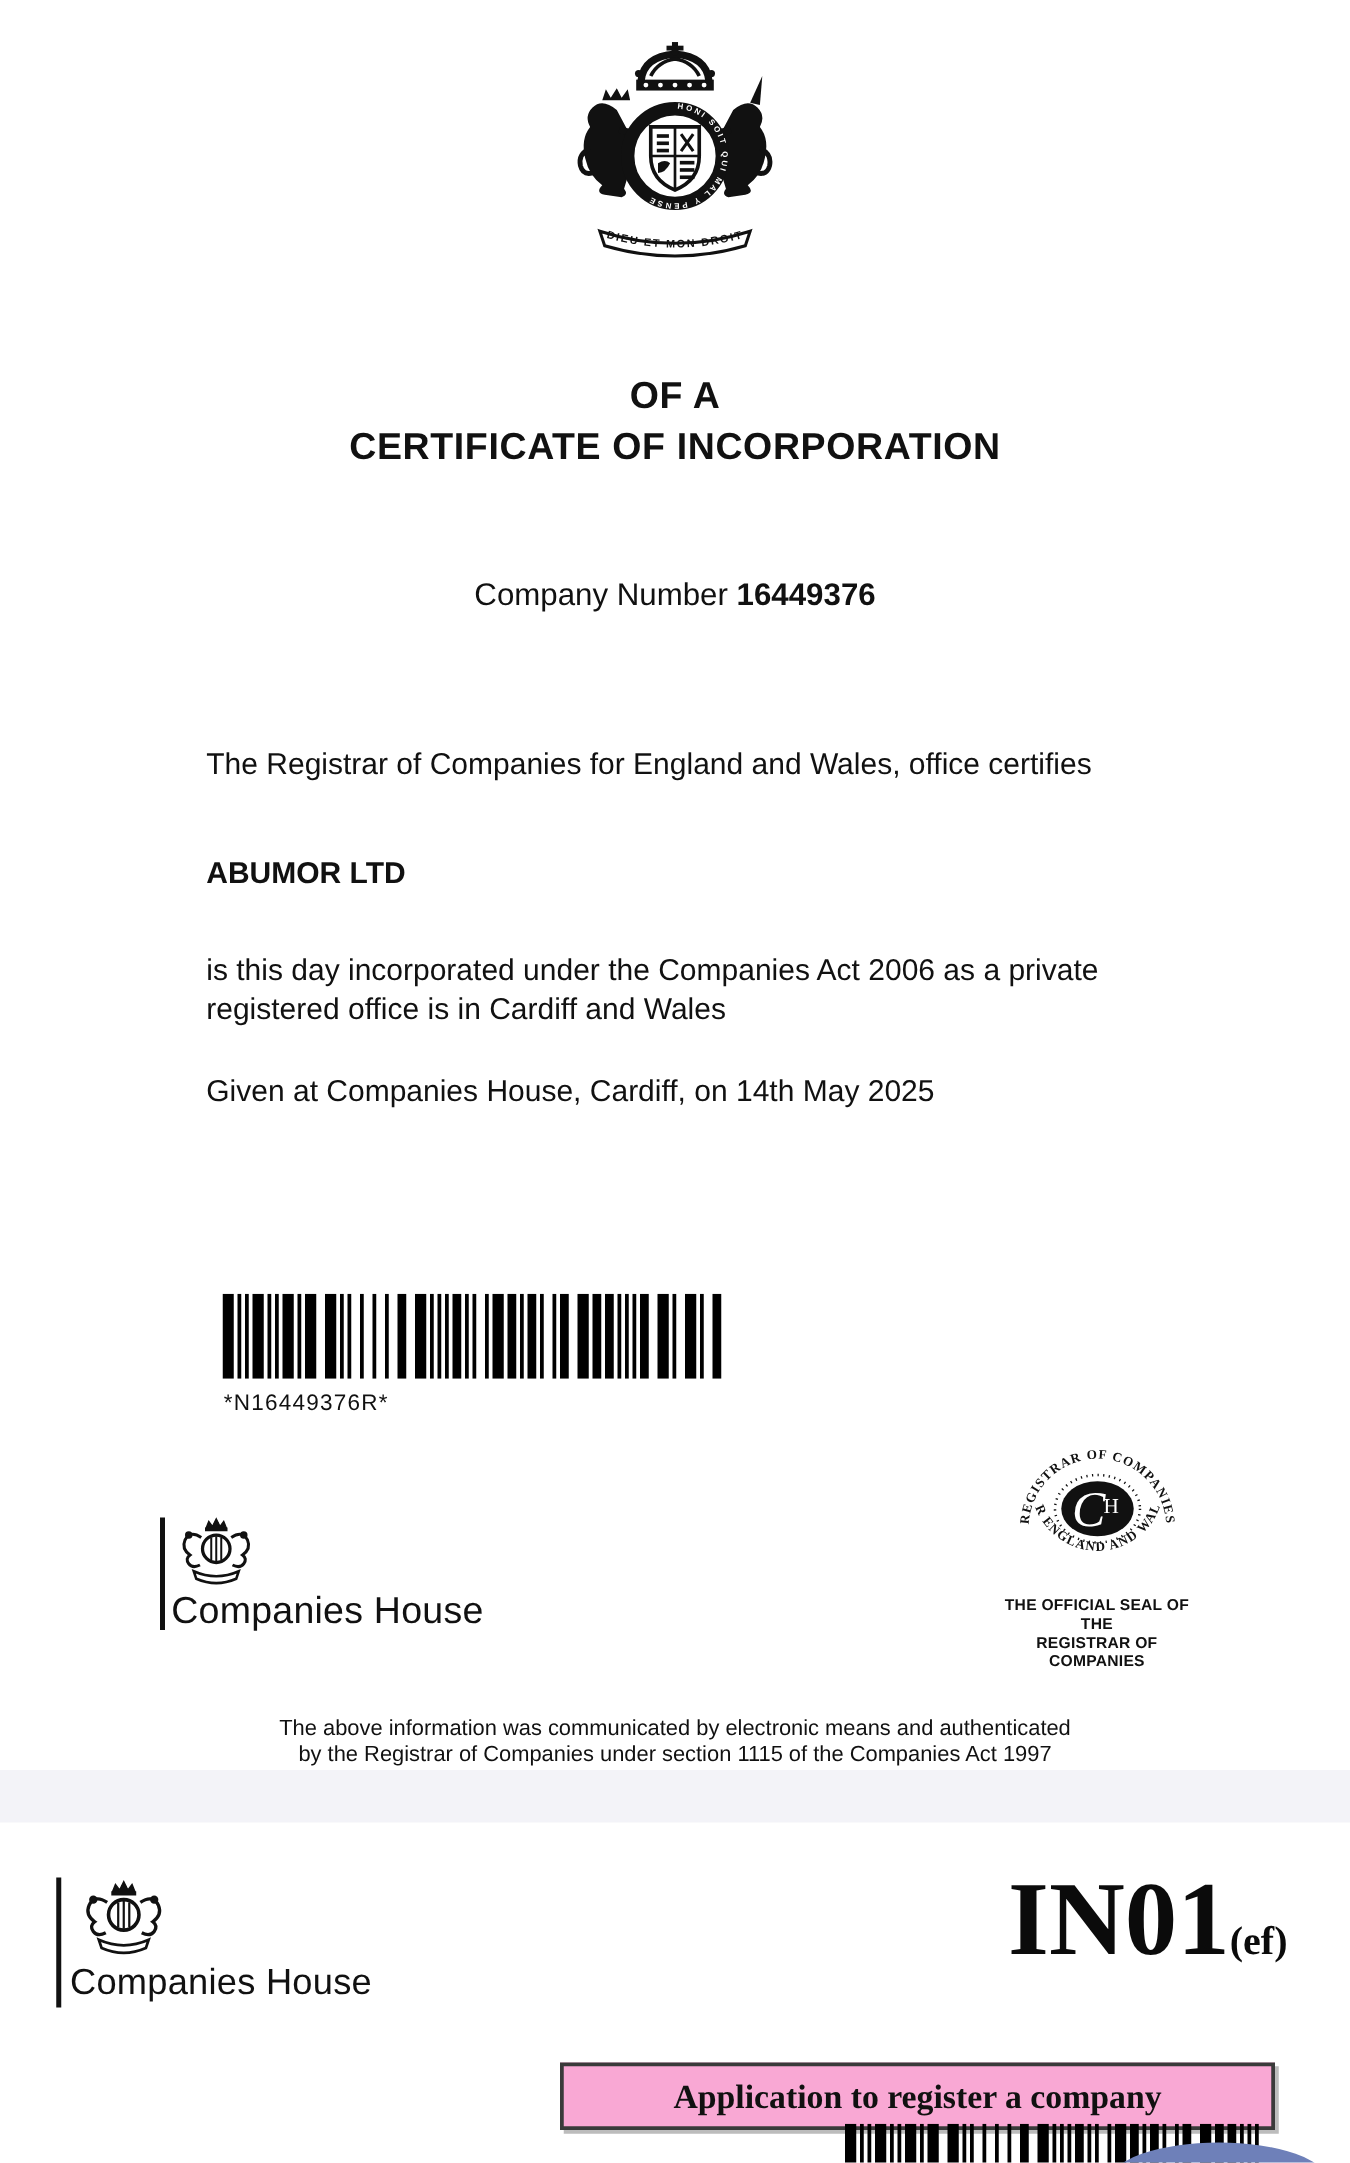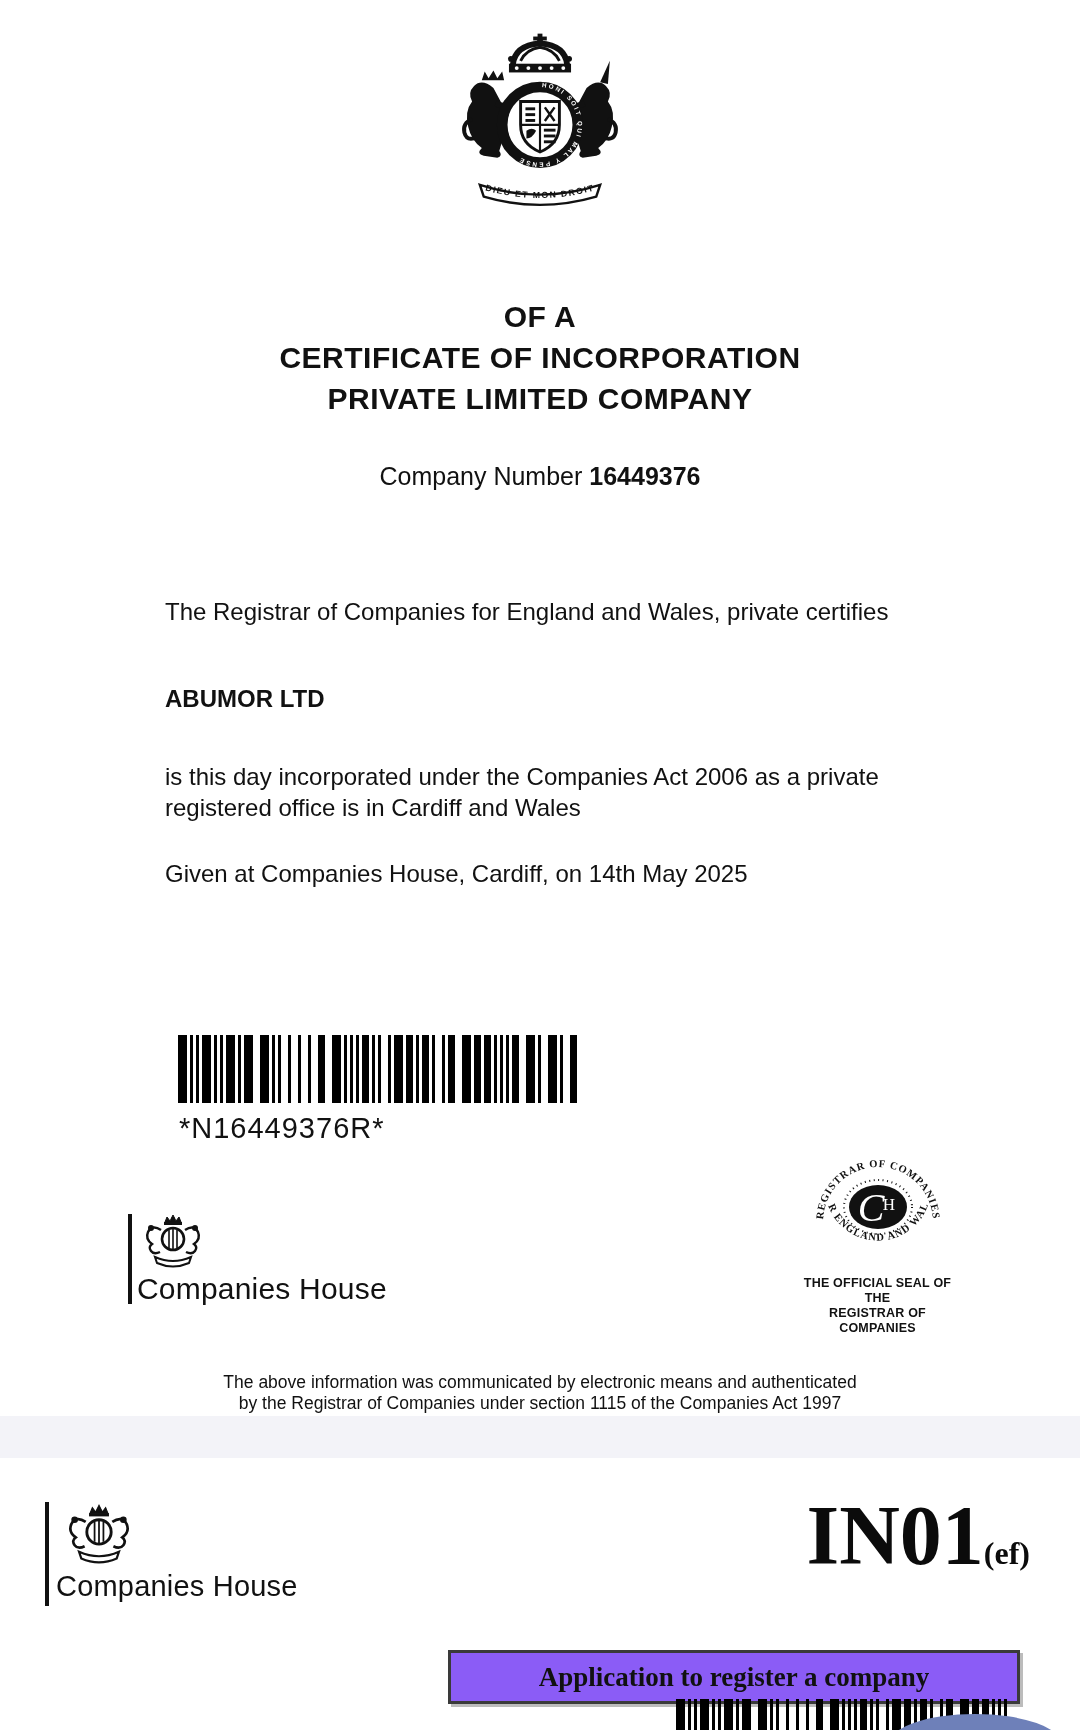--- a/index.html
+++ b/index.html
@@ -20,21 +20,21 @@
   .body-block{left:165px;width:730px;font-size:24px;line-height:31px;}
   .p-registrar{top:596px;}
   .p-name{top:683px;font-weight:bold;}
   .p-incorp{top:761px;}
   .p-given{top:858px;}
   .p-given b{font-weight:normal;}
 
   .barcode{font-size:0;white-space:nowrap;overflow:hidden;}
   .barcode b{display:inline-block;height:100%;background:#000;vertical-align:top;}
   .barcode-1{left:178px;top:1035px;width:408px;height:68px;}
-  .barcode-1-label{left:179px;top:1112px;font-size:29px;letter-spacing:1px;}
+  .barcode-1-label{left:179px;top:1112px;font-size:18px;letter-spacing:1px;}
   .barcode-2{left:676px;top:1699px;width:342px;height:40px;}
 
   
   .ch-logo{display:block;}
   .ch-logo .bar{position:absolute;left:0;top:0;width:4px;background:#111;}
   .ch-logo-1{left:128px;top:1214px;width:300px;height:90px;}
   .ch-logo-1 .bar{height:90px;}
   .ch-logo-1 .ch-crest{position:absolute;left:13px;top:-2px;}
   .ch-logo-1 .ch-text{position:absolute;left:9px;top:58px;font-size:30px;letter-spacing:.2px;color:#111;}
   .ch-logo-2{left:45px;top:1502px;width:320px;height:104px;}
@@ -48,21 +48,21 @@
 
   .cert-footer{left:0;top:1372px;width:1080px;text-align:center;font-size:17.5px;line-height:21px;}
 
   .page-band{left:0;top:1416px;width:1080px;height:42px;background:#f3f3f8;}
 
   
   .form-code{left:700px;top:1494px;width:330px;text-align:right;
     font-family:"Liberation Serif", serif;font-weight:bold;font-size:84px;line-height:84px;color:#0b0b0b;}
   .form-code .suffix{font-size:32px;font-weight:bold;letter-spacing:0;}
   .form-title-box{left:448px;top:1650px;width:566px;height:48px;
-    border:3px solid #3a3a3a;box-shadow:3px 3px 0 #bcbcbc;background:#8b5cf6;
+    border:3px solid #3a3a3a;box-shadow:3px 3px 0 #bcbcbc;background:#f9a8d4;
     display:flex;align-items:center;justify-content:center;}
   .form-title-box .txt{font-family:"Liberation Serif", serif;font-weight:bold;font-size:27px;}
 
   .fab{left:888px;top:1714px;width:174px;height:62px;border-radius:50%;background:#6e80b9;}
 </style>
 </head>
 <body>
 
 <div class="abs crest-top">
   <svg width="194" height="178" viewBox="0 0 200 180" xmlns="http://www.w3.org/2000/svg">
@@ -138,29 +138,28 @@
     <path d="M38,158 q62,20 124,0 l-4,12 q-58,17 -116,0 z" fill="#fff" stroke="#111" stroke-width="2.5"></path>
     <text font-size="9" font-weight="bold" fill="#111" letter-spacing="1.5" font-family="Liberation Sans, sans-serif" text-anchor="middle">
       <textPath href="#mottoPath" startOffset="50%">DIEU ET MON DROIT</textPath>
     </text>
   </svg>
 </div>
 
 <div class="abs cert-title">
   <div>OF A</div>
   <div>CERTIFICATE OF INCORPORATION</div>
-  <div>PRIVATE LIMITED COMPANY</div>
 </div>
 
 <div class="abs company-number">
   <span>Company Number </span><b>16449376</b>
 </div>
 
 <div class="abs body-block p-registrar">
-  <div>The Registrar of Companies for England and Wales, private certifies</div>
+  <div>The Registrar of Companies for England and Wales, office certifies</div>
 </div>
 
 <div class="abs body-block p-name">ABUMOR LTD</div>
 
 <div class="abs body-block p-incorp">
   <div>is this day incorporated under the Companies Act 2006 as a private</div>
   <div>registered office is in Cardiff and Wales</div>
 </div>
 
 <div class="abs body-block p-given">

